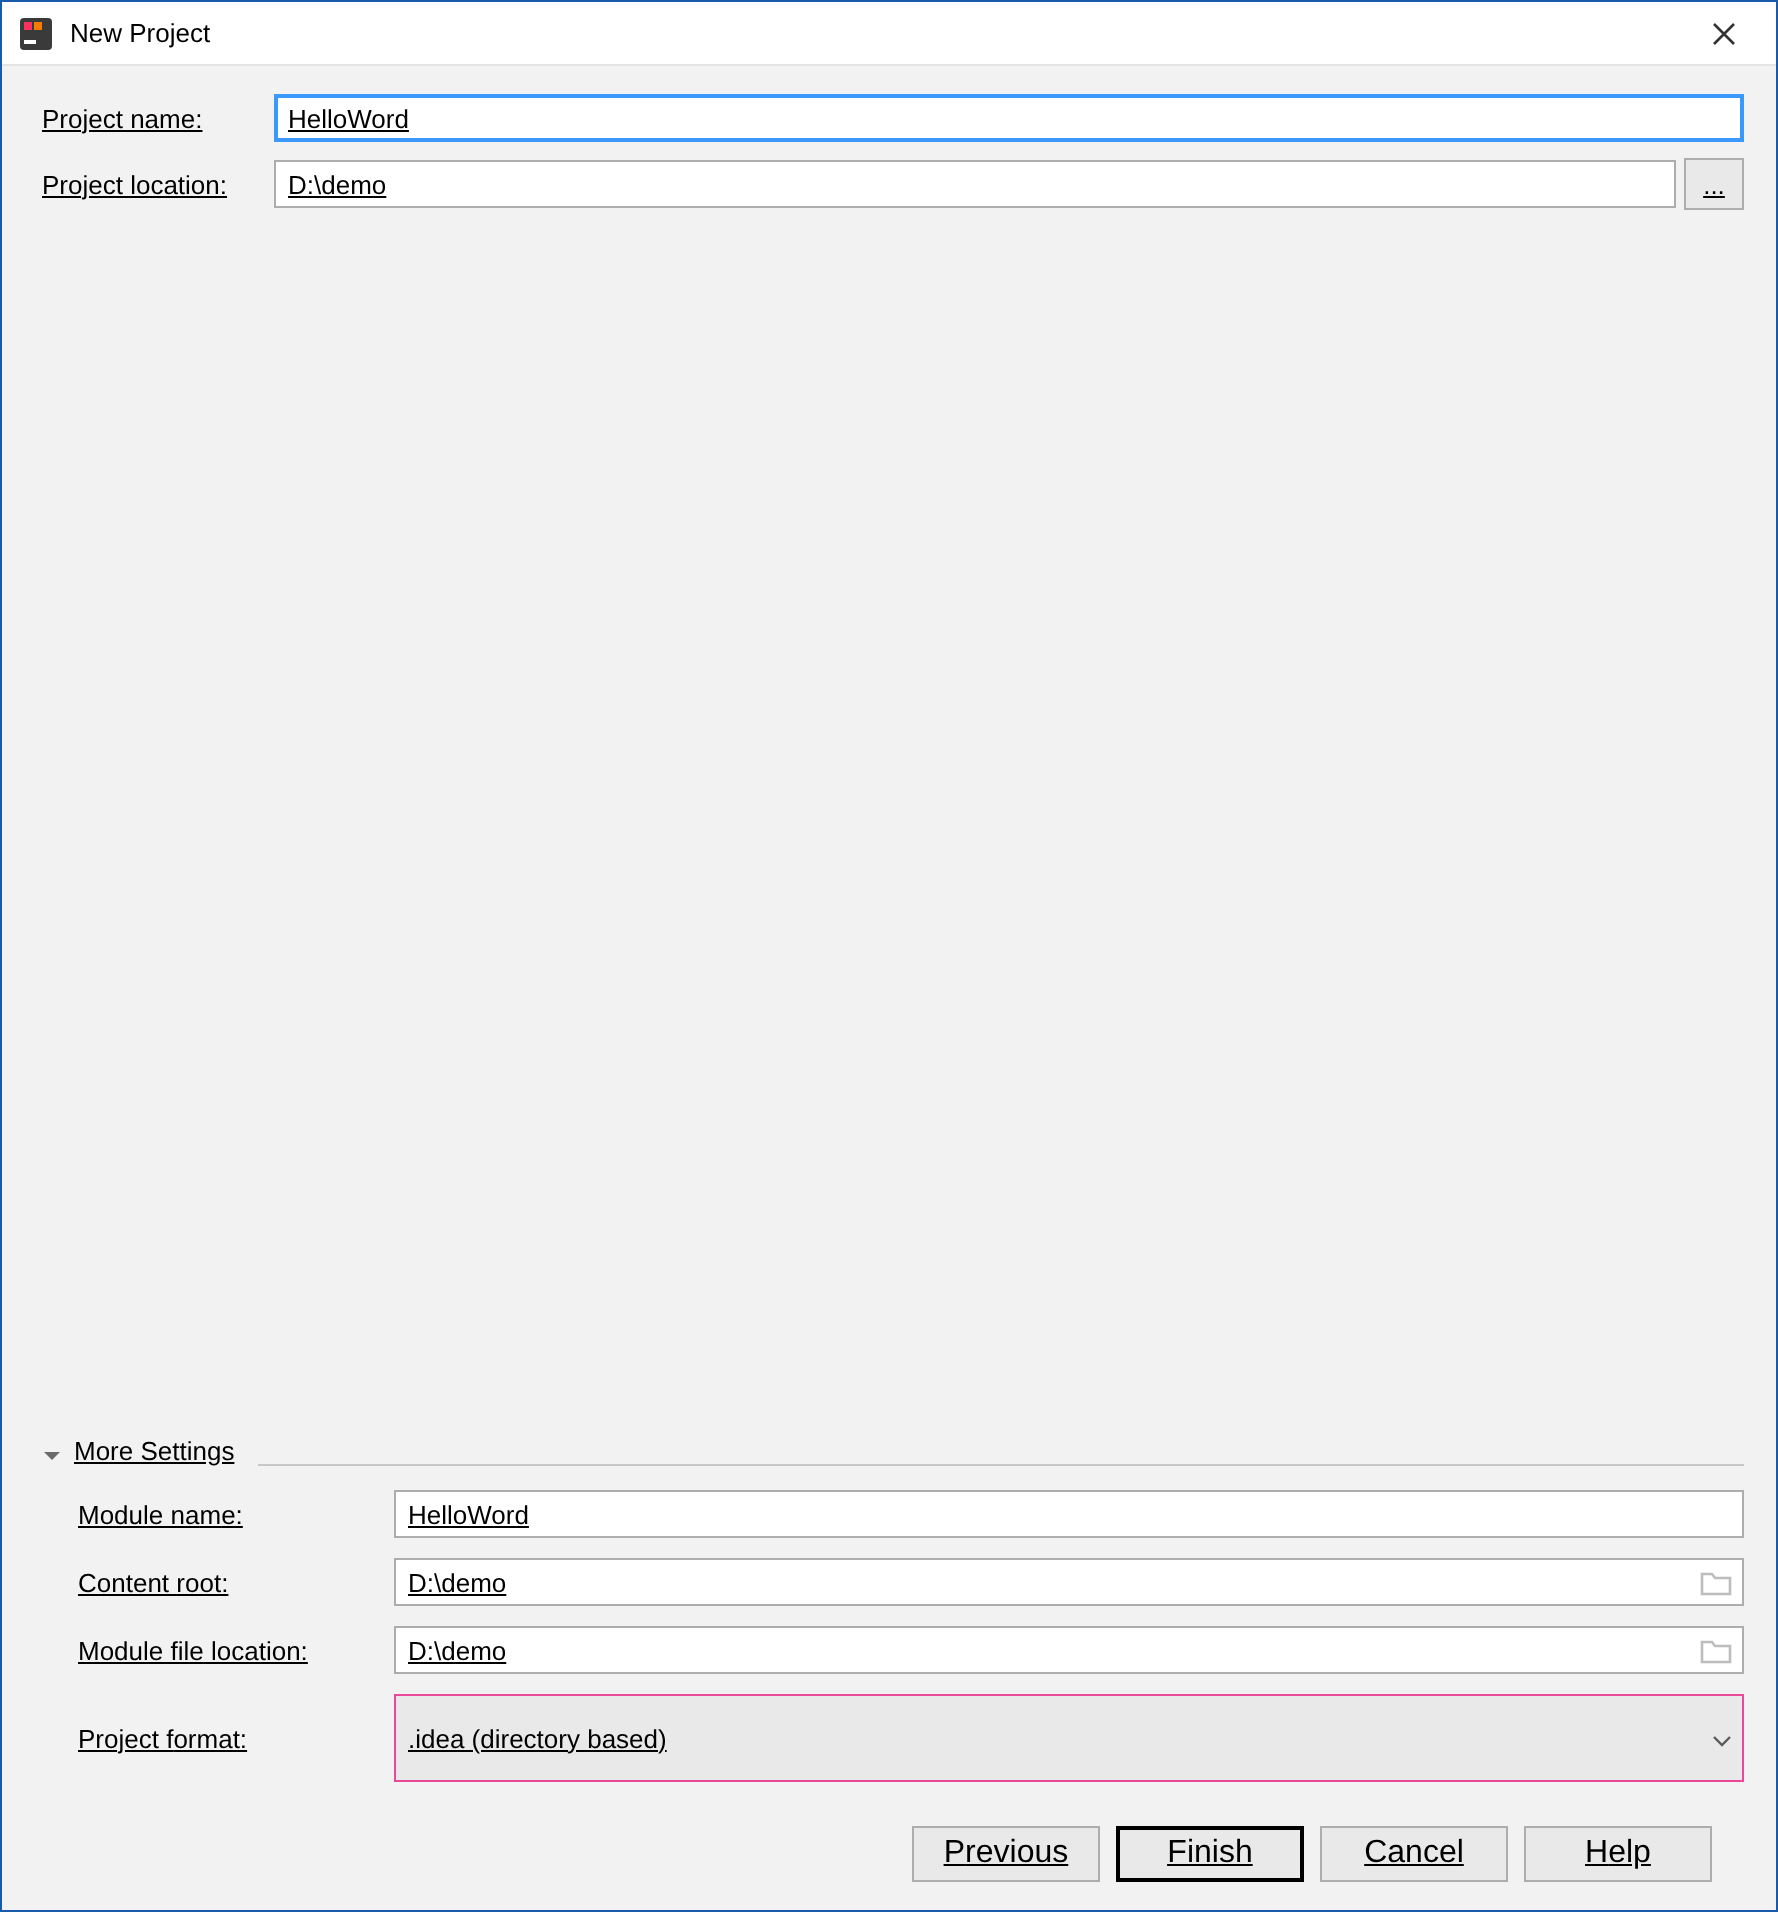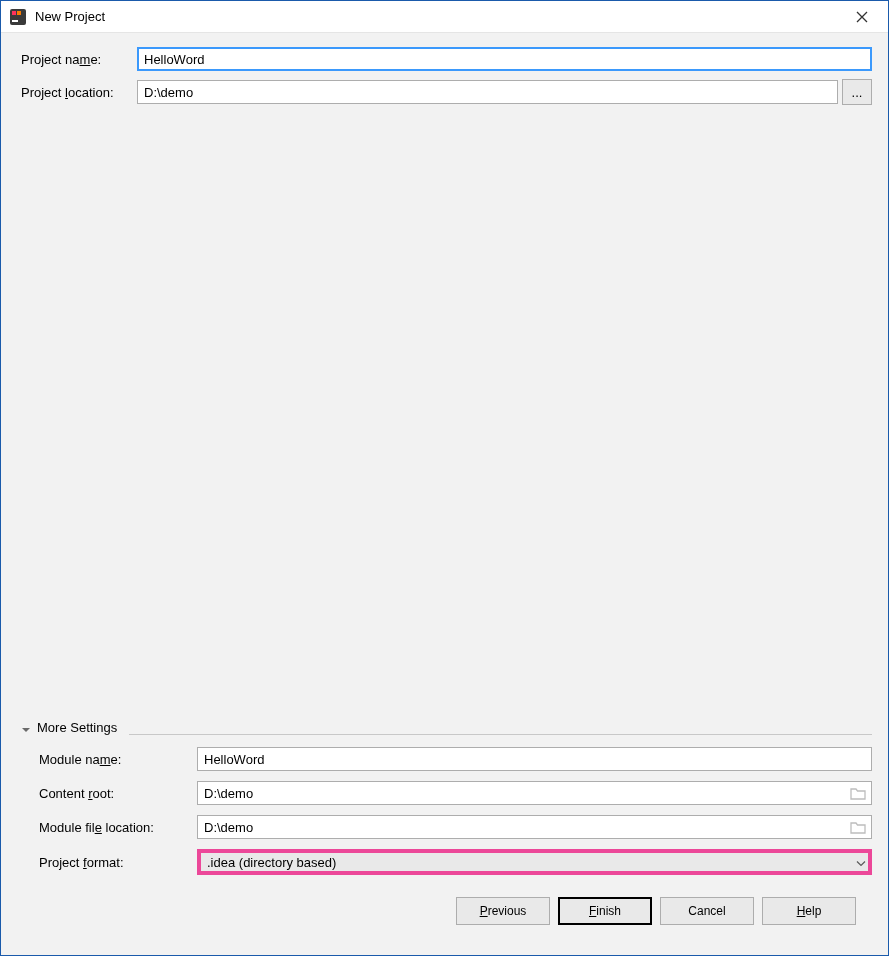--- a/index.html
+++ b/index.html
@@ -35,24 +35,25 @@
     .titlebar .title { flex: 1; font-size: 13px; }
     .titlebar .close {
       width: 40px; height: 30px;
       display: flex; align-items: center; justify-content: center;
       cursor: pointer;
     }
     .titlebar .close svg { width: 12px; height: 12px; }
 
     .content {
       flex: 1;
-      padding: 14px 16px 16px 20px;
+      padding: 14px 16px 0 20px;
       display: flex;
       flex-direction: column;
       background: #f2f2f2;
+      text-decoration: underline;
     }
 
     .form-row {
       display: flex;
       align-items: center;
       margin-bottom: 8px;
     }
     .form-row .label {
       width: 116px;
       font-size: 13px;
@@ -119,22 +120,22 @@
       width: 16px; height: 14px;
       cursor: pointer;
     }
     .folder-icon svg { width: 16px; height: 14px; }
 
     .select-wrap {
       flex: 1;
       position: relative;
     }
     .select-wrap .select-display {
-      height: 26px;
-      border: 4px solid #ec4899;
+      height: 44px;
+      border: 1px solid #ec4899;
       background: #e9e9e9;
       padding: 0 26px 0 6px;
       font-size: 13px;
       display: flex;
       align-items: center;
       cursor: pointer;
     }
     .select-wrap .chevron {
       position: absolute;
       right: 6px; top: 50%;
@@ -147,21 +148,21 @@
       justify-content: flex-end;
       gap: 8px;
       padding: 12px 16px 14px 0;
       background: #f2f2f2;
     }
     .btn {
       min-width: 94px;
       height: 28px;
       border: 1px solid #adadad;
       background: #e9e9e9;
-      font-size: 12px;
+      font-size: 16px;
       font-family: inherit;
       cursor: pointer;
       padding: 0 10px;
     }
     .btn.primary {
       border: 2px solid #000000;
       background: #e9e9e9;
     }
 
     .underline-char { text-decoration: underline; }

